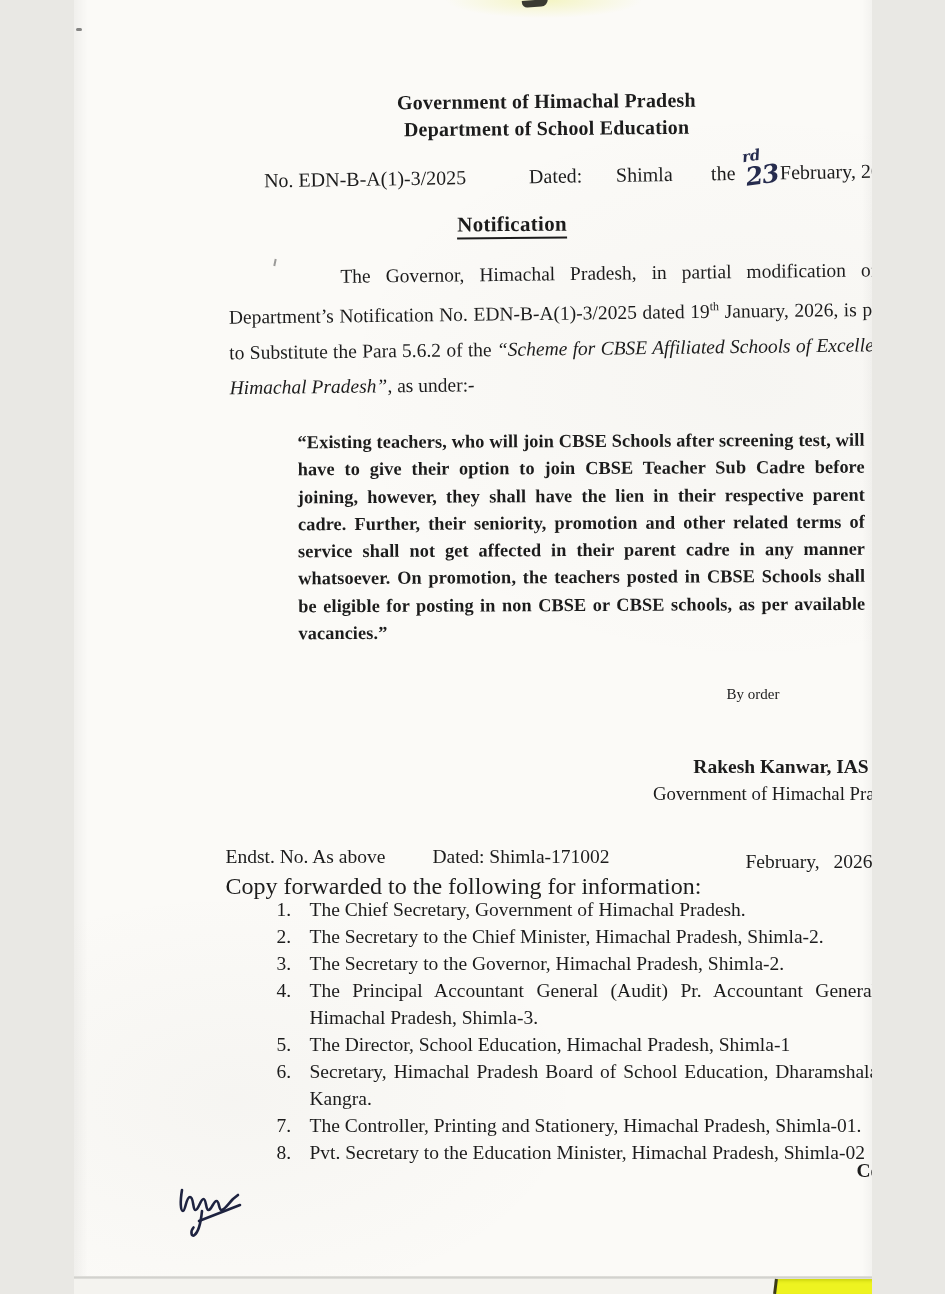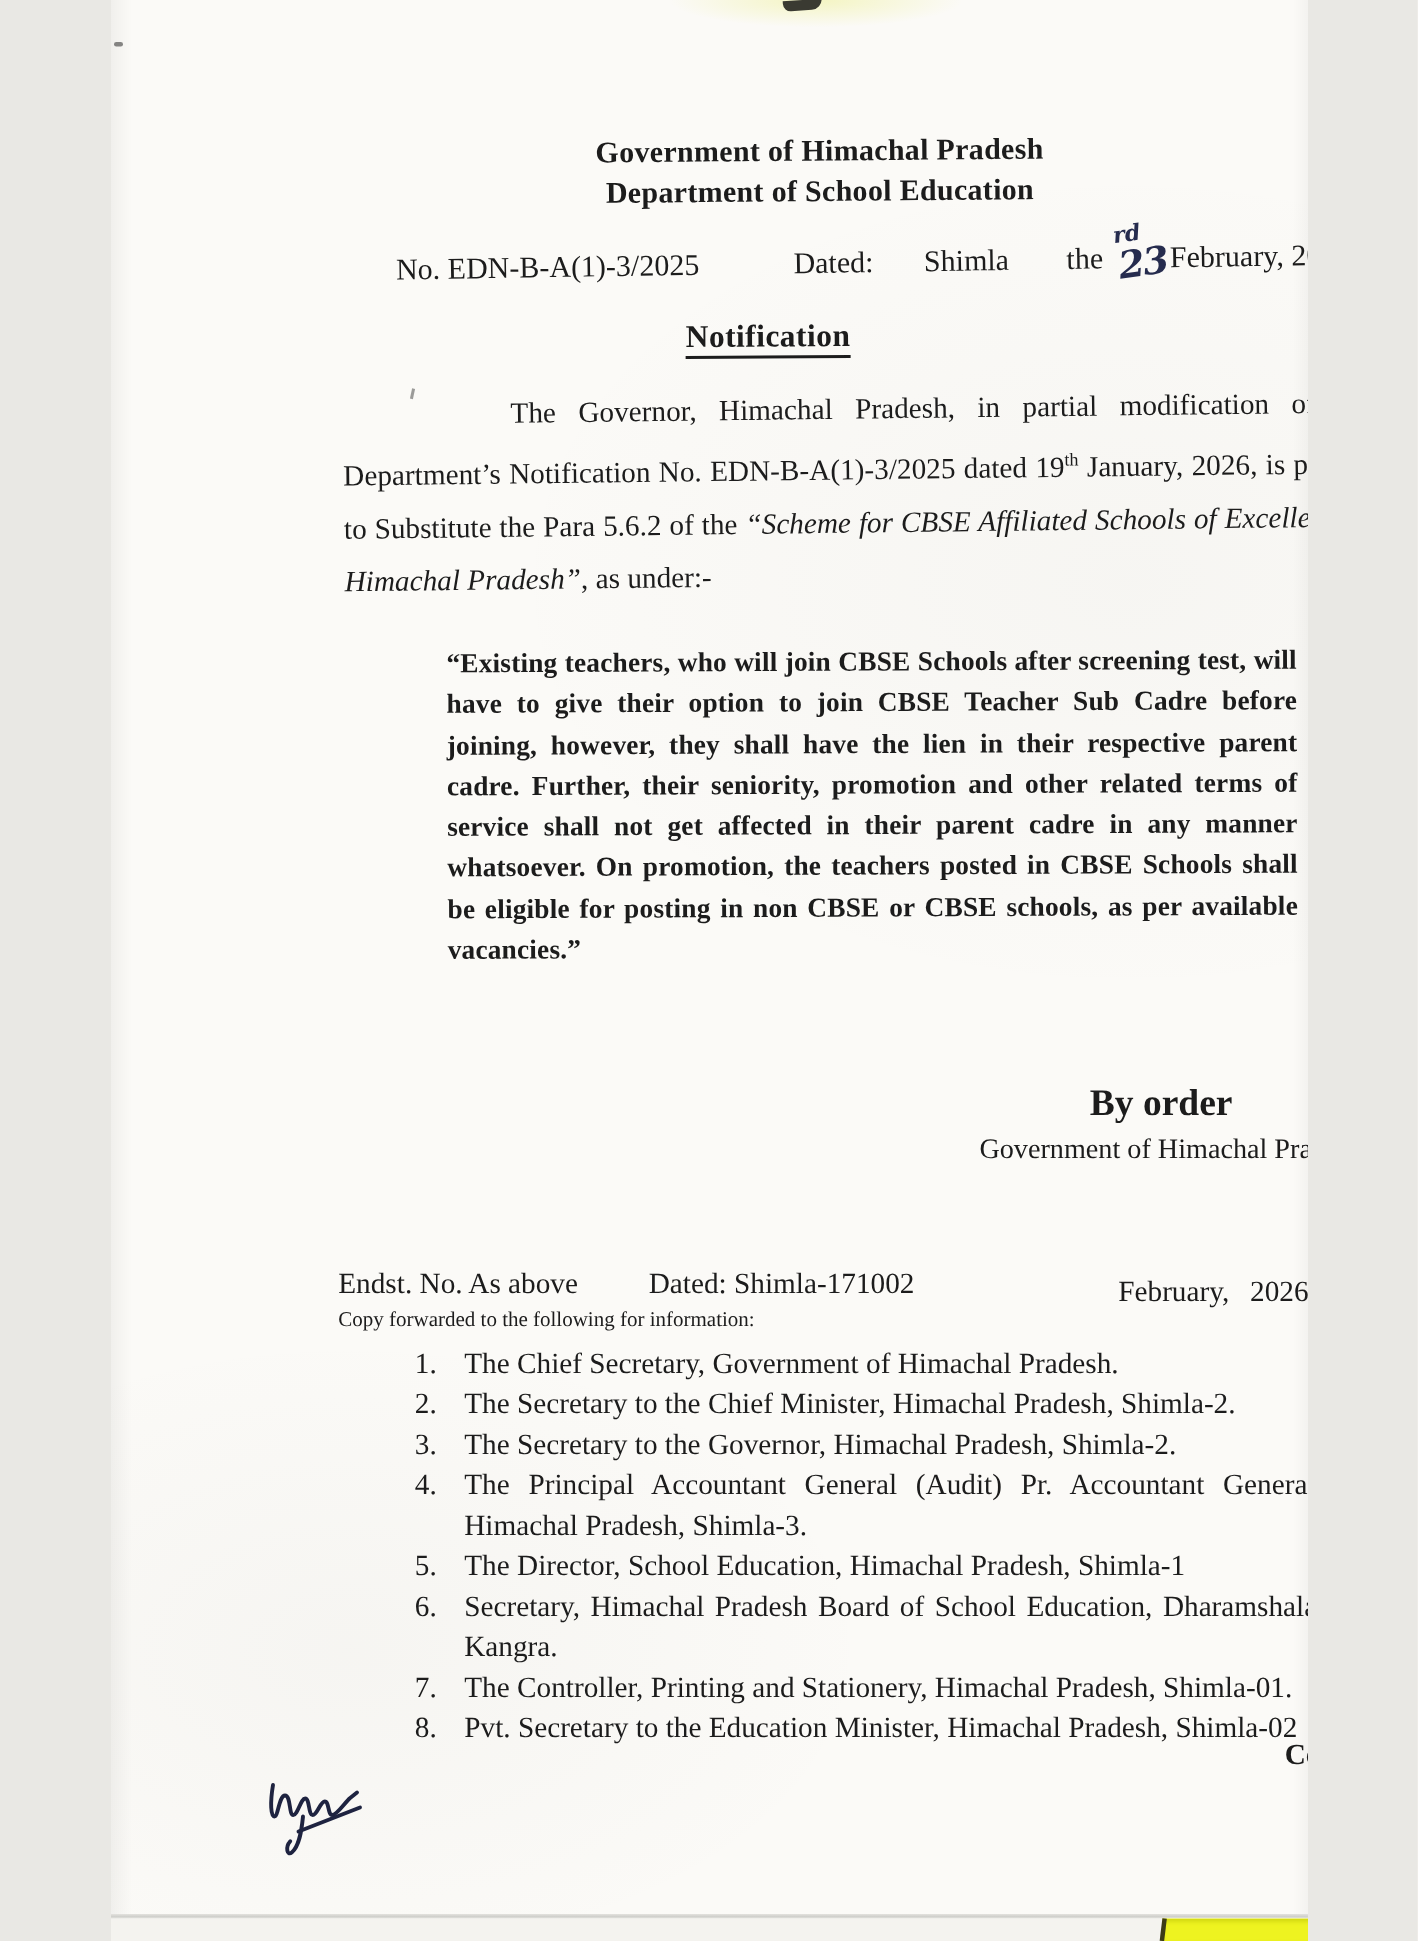--- a/index.html
+++ b/index.html
@@ -49,32 +49,32 @@
   }
   .para i{font-size:19.5px;}
   .para sup{font-size:12px;}
   
   .quote{
     left:224px;top:428px;width:567px;
     font-size:18.3px;font-weight:bold;line-height:27.3px;text-align:justify;
     transform:rotate(-.25deg);letter-spacing:.1px;
   }
   
-  .byorder{left:653px;top:686px;font-size:25px;font-weight:bold;margin-top:36px;}
+  .byorder{left:653px;top:686px;font-size:15px;font-weight:normal;}
   
   .sig{left:565px;top:754px;width:285px;text-align:center;line-height:25px;}
   .sig .sig-name{font-weight:bold;font-size:19.5px;display:block;margin-bottom:2px;}
   .sig .sig-t{font-size:18.8px;display:block;}
   
   .endst-line{left:152px;top:846px;width:700px;height:30px;font-size:19.5px;}
   .endst-line span{position:absolute;white-space:nowrap;}
   .endst-no{left:0;top:0;}
   .endst-dated{left:207px;top:0;}
   .endst-date-right{left:520px;top:5px;word-spacing:9px;}
-  .copyline{left:152px;top:873px;font-size:14px;}
+  .copyline{left:152px;top:873px;font-size:24px;}
   .fwd-list{left:203px;top:896px;width:676px;font-size:19.5px;line-height:27px;}
   .fwd-row{display:flex;}
   .fwd-num{width:33px;flex:0 0 33px;}
   .fwd-text{flex:1;text-align:justify;padding-right:4px;}
   
   .contd{left:783px;top:1160px;font-size:19.5px;font-weight:bold;}
   
   .scribble{left:98px;top:1178px;}
   
   .bottom-line{left:0;top:1276px;width:945px;height:3px;background:linear-gradient(180deg,#e3e2de,#cfcfcb 60%,#e8e7e3);}
@@ -111,20 +111,21 @@
     <b>Notification</b>
   </div>
 
   <div class="abs para"><span>The Governor, Himachal Pradesh, in partial modification of this Department’s Notification No. EDN-B-A(1)-3/2025 dated 19</span><sup>th</sup><span> January, 2026, is pleased to Substitute the Para 5.6.2 of the </span><i>“Scheme for CBSE Affiliated Schools of Excellence in Himachal Pradesh”</i><span>, as under:-</span></div>
 
   <div class="abs quote">“Existing teachers, who will join CBSE Schools after screening test, will have to give their option to join CBSE Teacher Sub Cadre before joining, however, they shall have the lien in their respective parent cadre. Further, their seniority, promotion and other related terms of service shall not get affected in their parent cadre in any manner whatsoever. On promotion, the teachers posted in CBSE Schools shall be eligible for posting in non CBSE or CBSE schools, as per available vacancies.”</div>
 
   <div class="abs byorder">By order</div>
 
   <div class="abs sig">
+    <span class="sig-name">Rakesh Kanwar, IAS</span>
     <span class="sig-t">Government of Himachal Pradesh</span>
   </div>
 
   <div class="abs endst-line">
     <span class="endst-no">Endst. No. As above</span>
     <span class="endst-dated">Dated: Shimla-171002</span>
     <span class="endst-date-right">February, 2026</span>
   </div>
 
   <div class="abs copyline">Copy forwarded to the following for information:</div>

